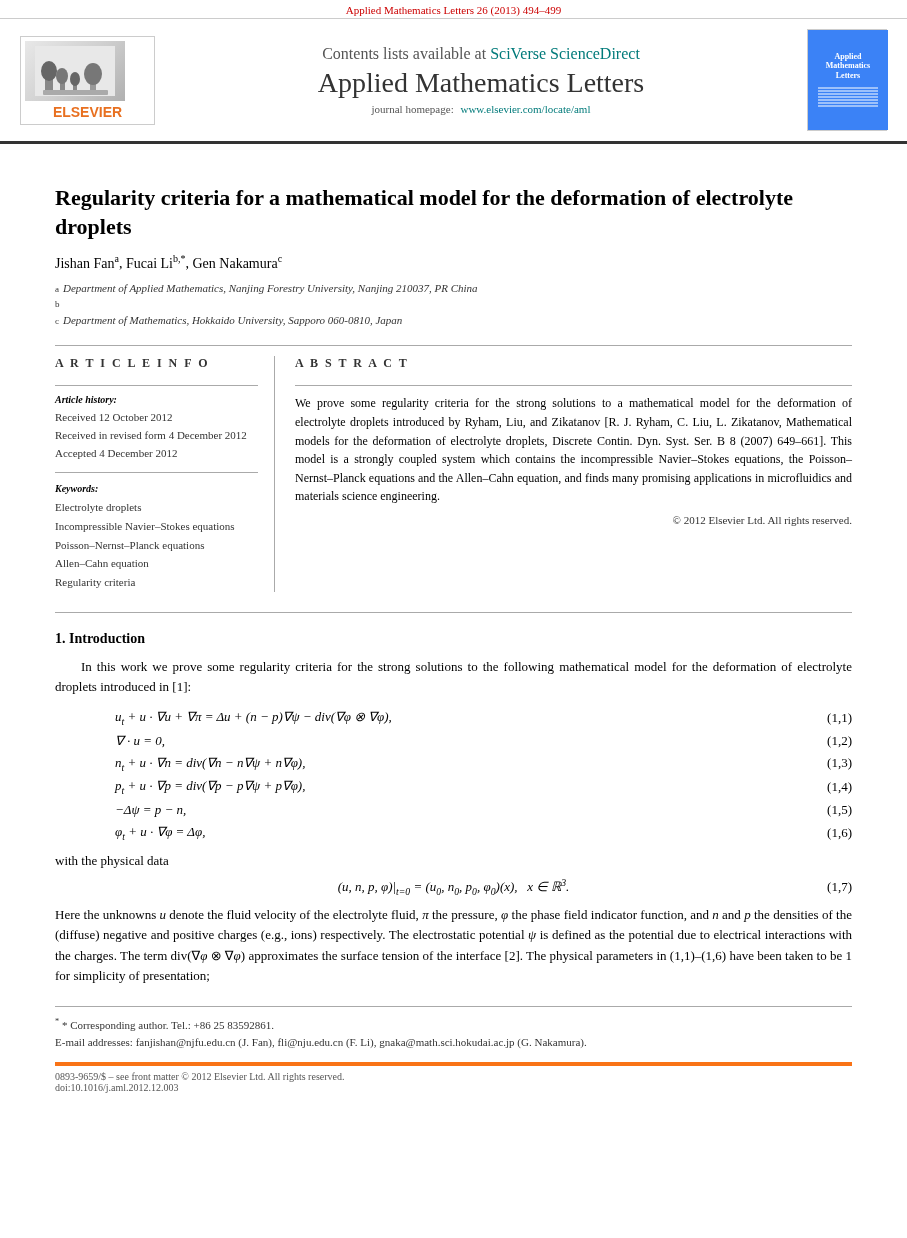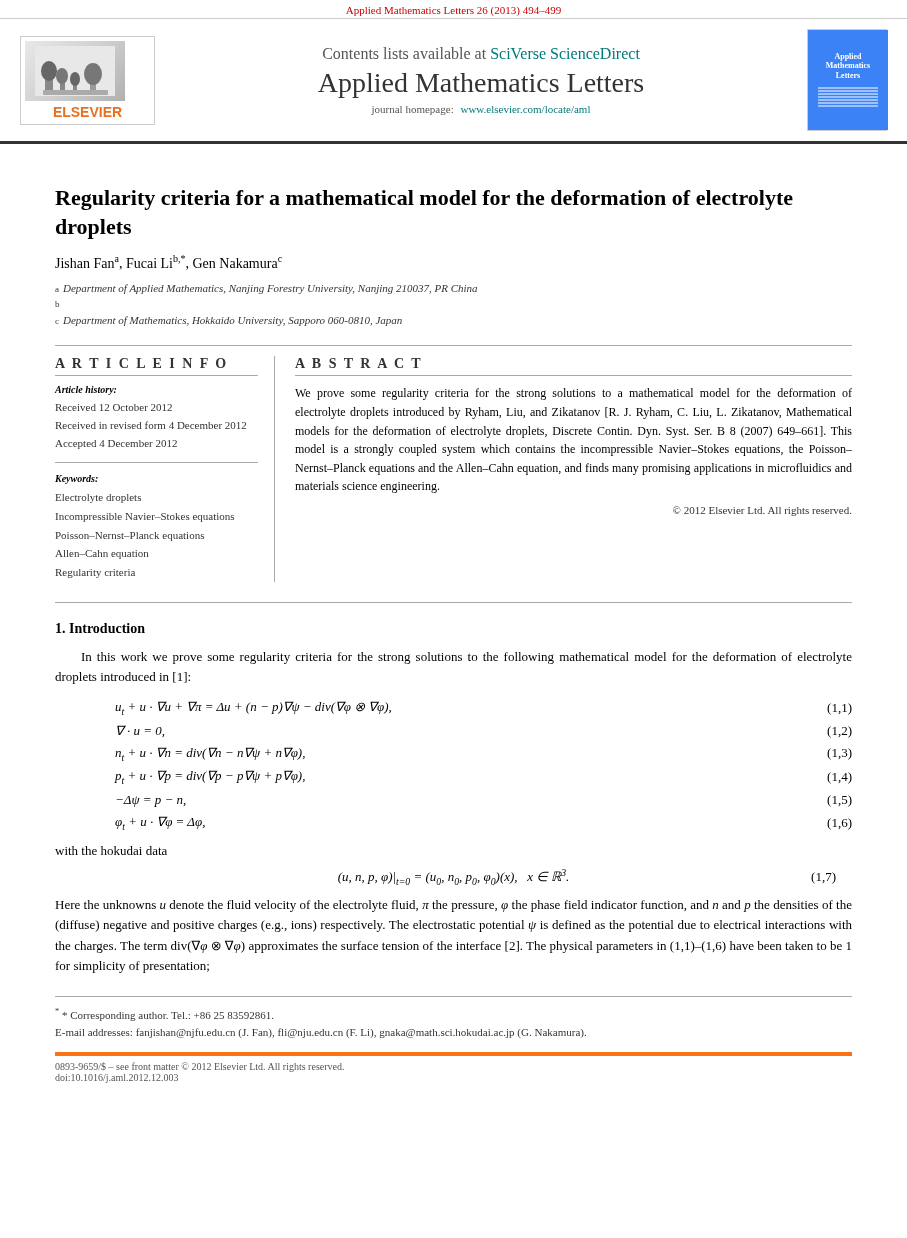--- a/index.html
+++ b/index.html
@@ -163,27 +163,27 @@
     .article-info-col {
       width: 220px;
       flex-shrink: 0;
       border-right: 1px solid #aaa;
       padding-right: 16px;
     }
     .abstract-col {
       flex: 1;
     }
     .col-header {
-      font-size: 14px;
+      font-size: 12px;
       font-weight: bold;
       letter-spacing: 2px;
       text-transform: uppercase;
       color: #333;
       border-bottom: 1px solid #aaa;
-      padding-bottom: 3px;
+      padding-bottom: 14px;
       margin-bottom: 8px;
     }
     .info-label {
       font-size: 10px;
       font-weight: bold;
       font-style: italic;
       margin-bottom: 4px;
       margin-top: 8px;
     }
     .info-date {
@@ -263,21 +263,21 @@
     }
     .eq-centered {
       display: flex;
       justify-content: center;
       align-items: center;
       margin: 8px 0;
       position: relative;
     }
     .eq-centered .equation-number {
       position: absolute;
-      right: 16px;
+      right: 0;
     }
 
     
     .footnote-section {
       border-top: 1px solid #aaa;
       margin-top: 20px;
       padding-top: 8px;
     }
     .footnote-text {
       font-size: 11px;
@@ -461,21 +461,21 @@
     <div class="equation-row">
       <div class="equation-indent"></div>
       <div class="equation-content">
         <span class="math">φ<sub>t</sub> + u · ∇φ = Δφ,</span>
       </div>
       <span class="equation-number">(1,6)</span>
     </div>
 
   </div>
 
-  <p class="initial-data-text">with the hokudai data</p>
+  <p class="initial-data-text">with the physical data</p>
 
   <div class="eq-centered">
     <span class="math">(u, n, p, φ)|<sub>t=0</sub> = (u<sub>0</sub>, n<sub>0</sub>, p<sub>0</sub>, φ<sub>0</sub>)(x),&nbsp;&nbsp;&nbsp;x ∈ ℝ<sup>3</sup>.</span>
     <span class="equation-number">(1,7)</span>
   </div>
 
   <p class="body-text" style="text-indent:0;">
     Here the unknowns <span class="math">u</span> denote the fluid velocity of the electrolyte fluid, <span class="math">π</span> the pressure, <span class="math">φ</span> the phase field indicator function, and <span class="math">n</span> and <span class="math">p</span> the densities of the (diffuse) negative and positive charges (e.g., ions) respectively. The electrostatic potential <span class="math">ψ</span> is defined as the potential due to electrical interactions with the charges. The term div(∇<span class="math">φ</span> ⊗ ∇<span class="math">φ</span>) approximates the surface tension of the interface [2]. The physical parameters in (1,1)–(1,6) have been taken to be 1 for simplicity of presentation;
   </p>
 

